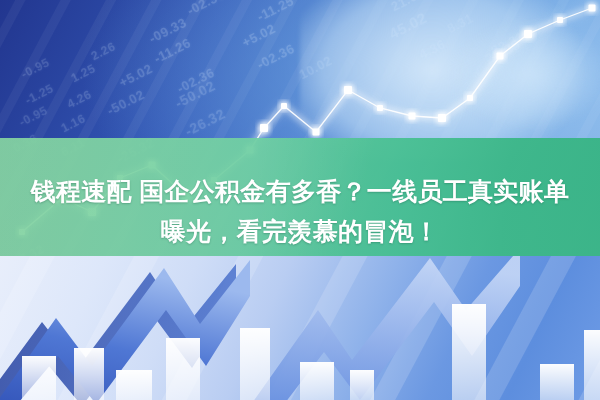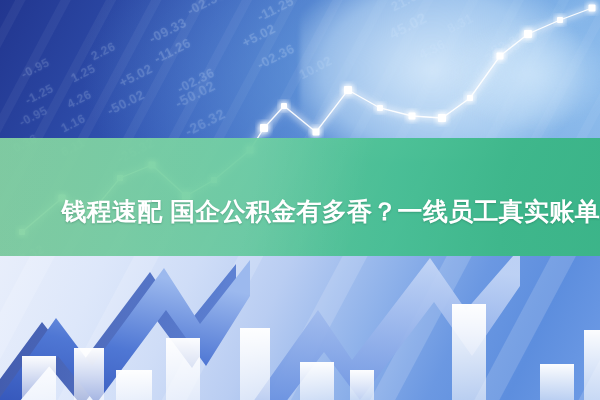--- a/index.html
+++ b/index.html
@@ -93,21 +93,21 @@
       rgba(56,180,133,.96) 100%);
   }
   .greenband::after{
     content:"";position:absolute;inset:0;
     background:linear-gradient(104deg, rgba(255,255,255,.10) 0 42%, rgba(255,255,255,0) 60%);
   }
 
   
   .title{
     position:absolute;left:0;top:138px;width:600px;height:146px;
-    display:flex;flex-direction:column;align-items:flex-end;justify-content:center;
+    display:flex;flex-direction:column;align-items:center;justify-content:center;
     gap:4px;z-index:40;
   }
   .tline{
     color:#ffffff;font-weight:700;font-size:25px;line-height:36px;
     letter-spacing:.3px;white-space:nowrap;
     text-shadow:0 1px 2px rgba(20,80,60,.30);
   }
   .tline.l1{font-size:25px;}
   .tline.l2{font-size:25px;}
 </style>
@@ -241,15 +241,16 @@
           <rect x="540" y="108" width="34" height="36" fill="url(#gBar)"></rect>
           <rect x="584" y="74" width="16" height="70" fill="url(#gBar)"></rect>
         </g>
     </svg>
   </div>
 
   <div class="greenband"></div>
 
   <div class="title">
     <div class="tline l1">钱程速配 国企公积金有多香？一线员工真实账单</div>
+    <div class="tline l2">曝光，看完羡慕的冒泡！</div>
   </div>
 
 </div>
 
 </body></html>

